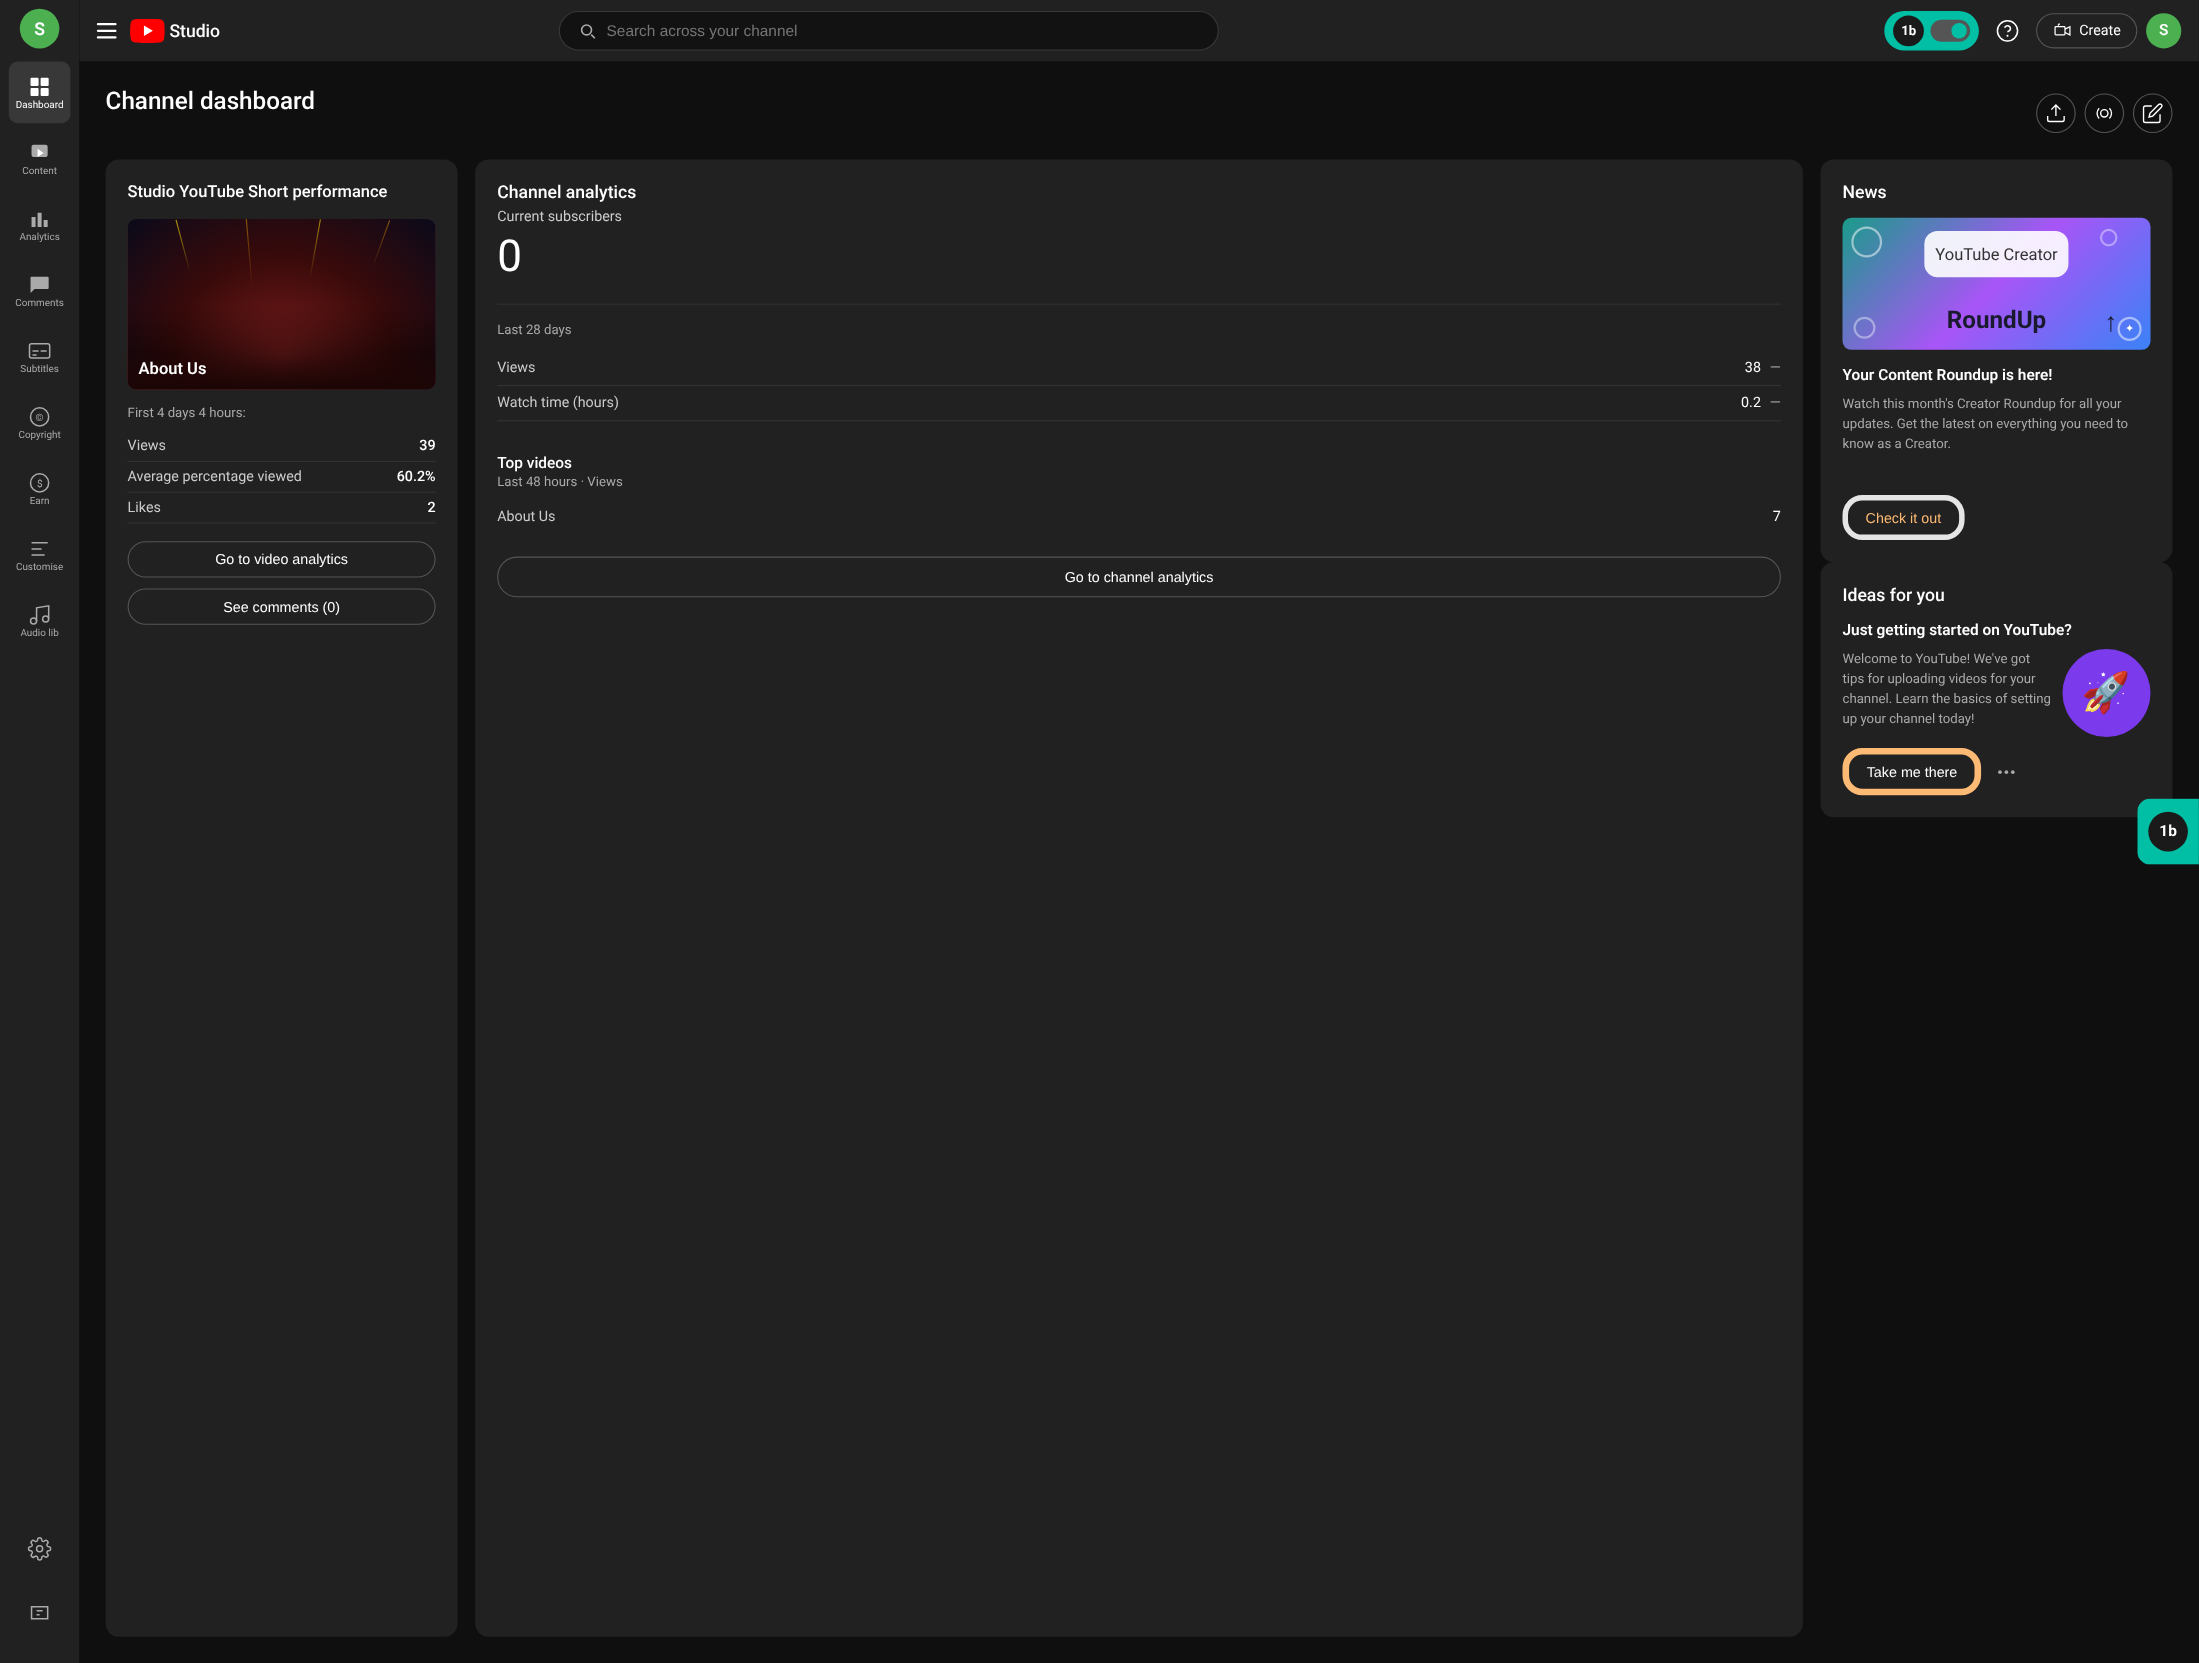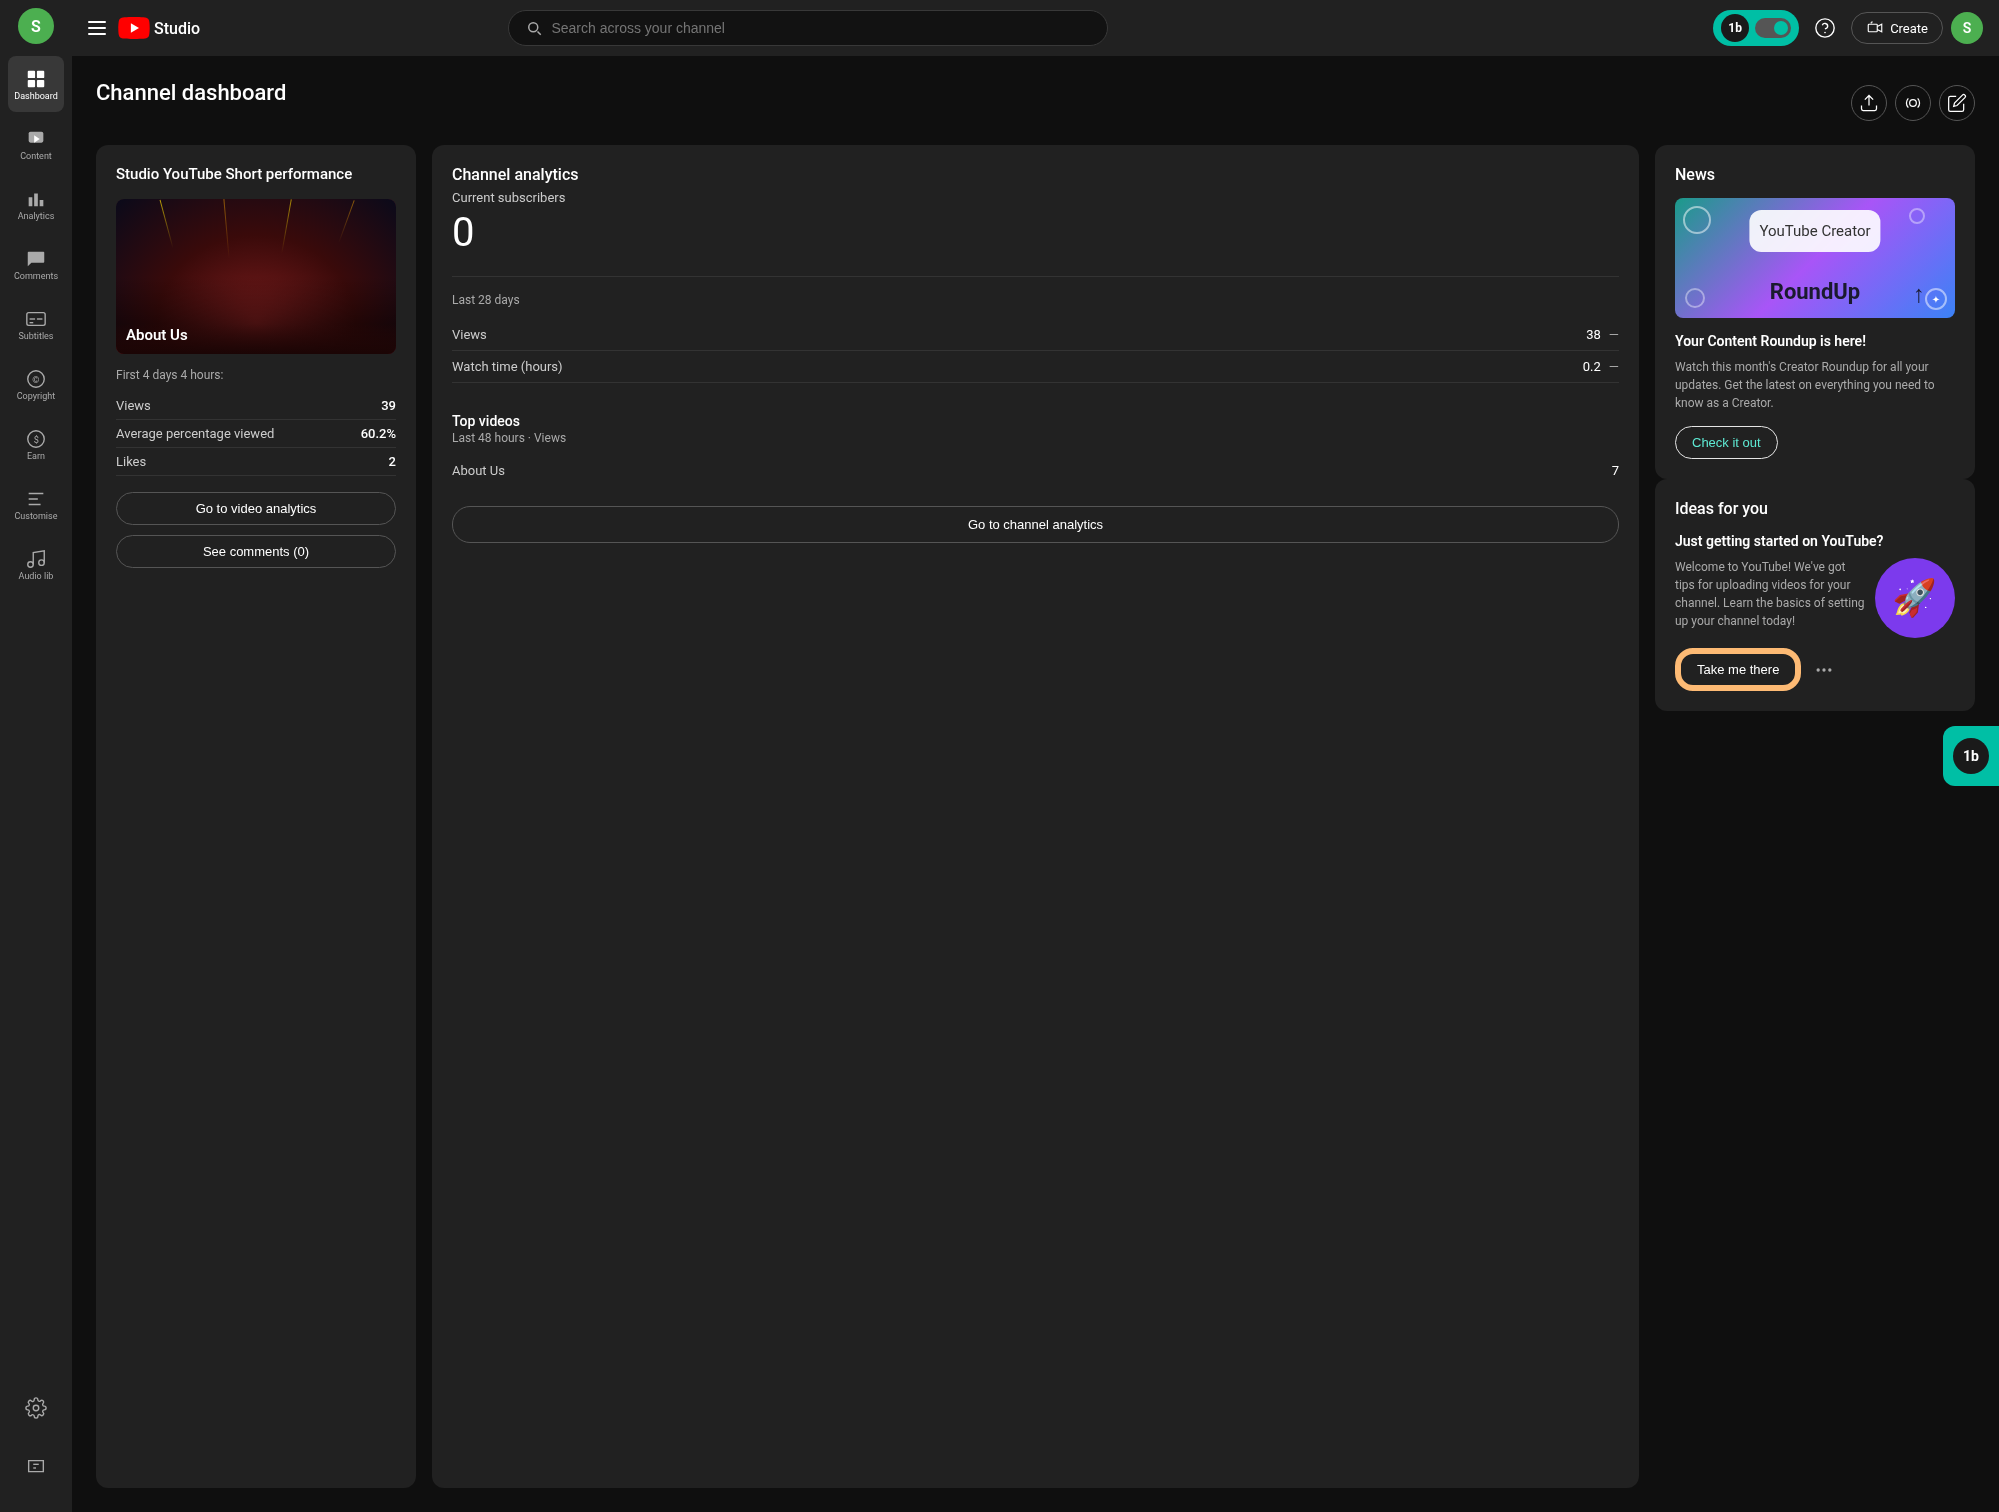--- a/index.html
+++ b/index.html
@@ -467,26 +467,27 @@
     .news-body {
       font-size: 12px;
       color: #aaa;
       line-height: 1.5;
       margin-bottom: 14px;
       flex: 1;
     }
     .check-out-btn {
       padding: 8px 16px;
       border-radius: 18px;
-      border: 1px solid #e5e5e5;
+      border: 5px solid #e5e5e5;
       background: transparent;
-      color: #5eead4;
+      color: #fdba74;
       font-size: 13px;
       cursor: pointer;
       width: fit-content;
+      margin-top: 24px;
     }
 
     .ideas-title { font-size: 16px; font-weight: 500; margin-bottom: 14px; }
     .ideas-headline {
       font-size: 14px;
       font-weight: 600;
       margin-bottom: 8px;
       line-height: 1.3;
     }
     .ideas-content {

